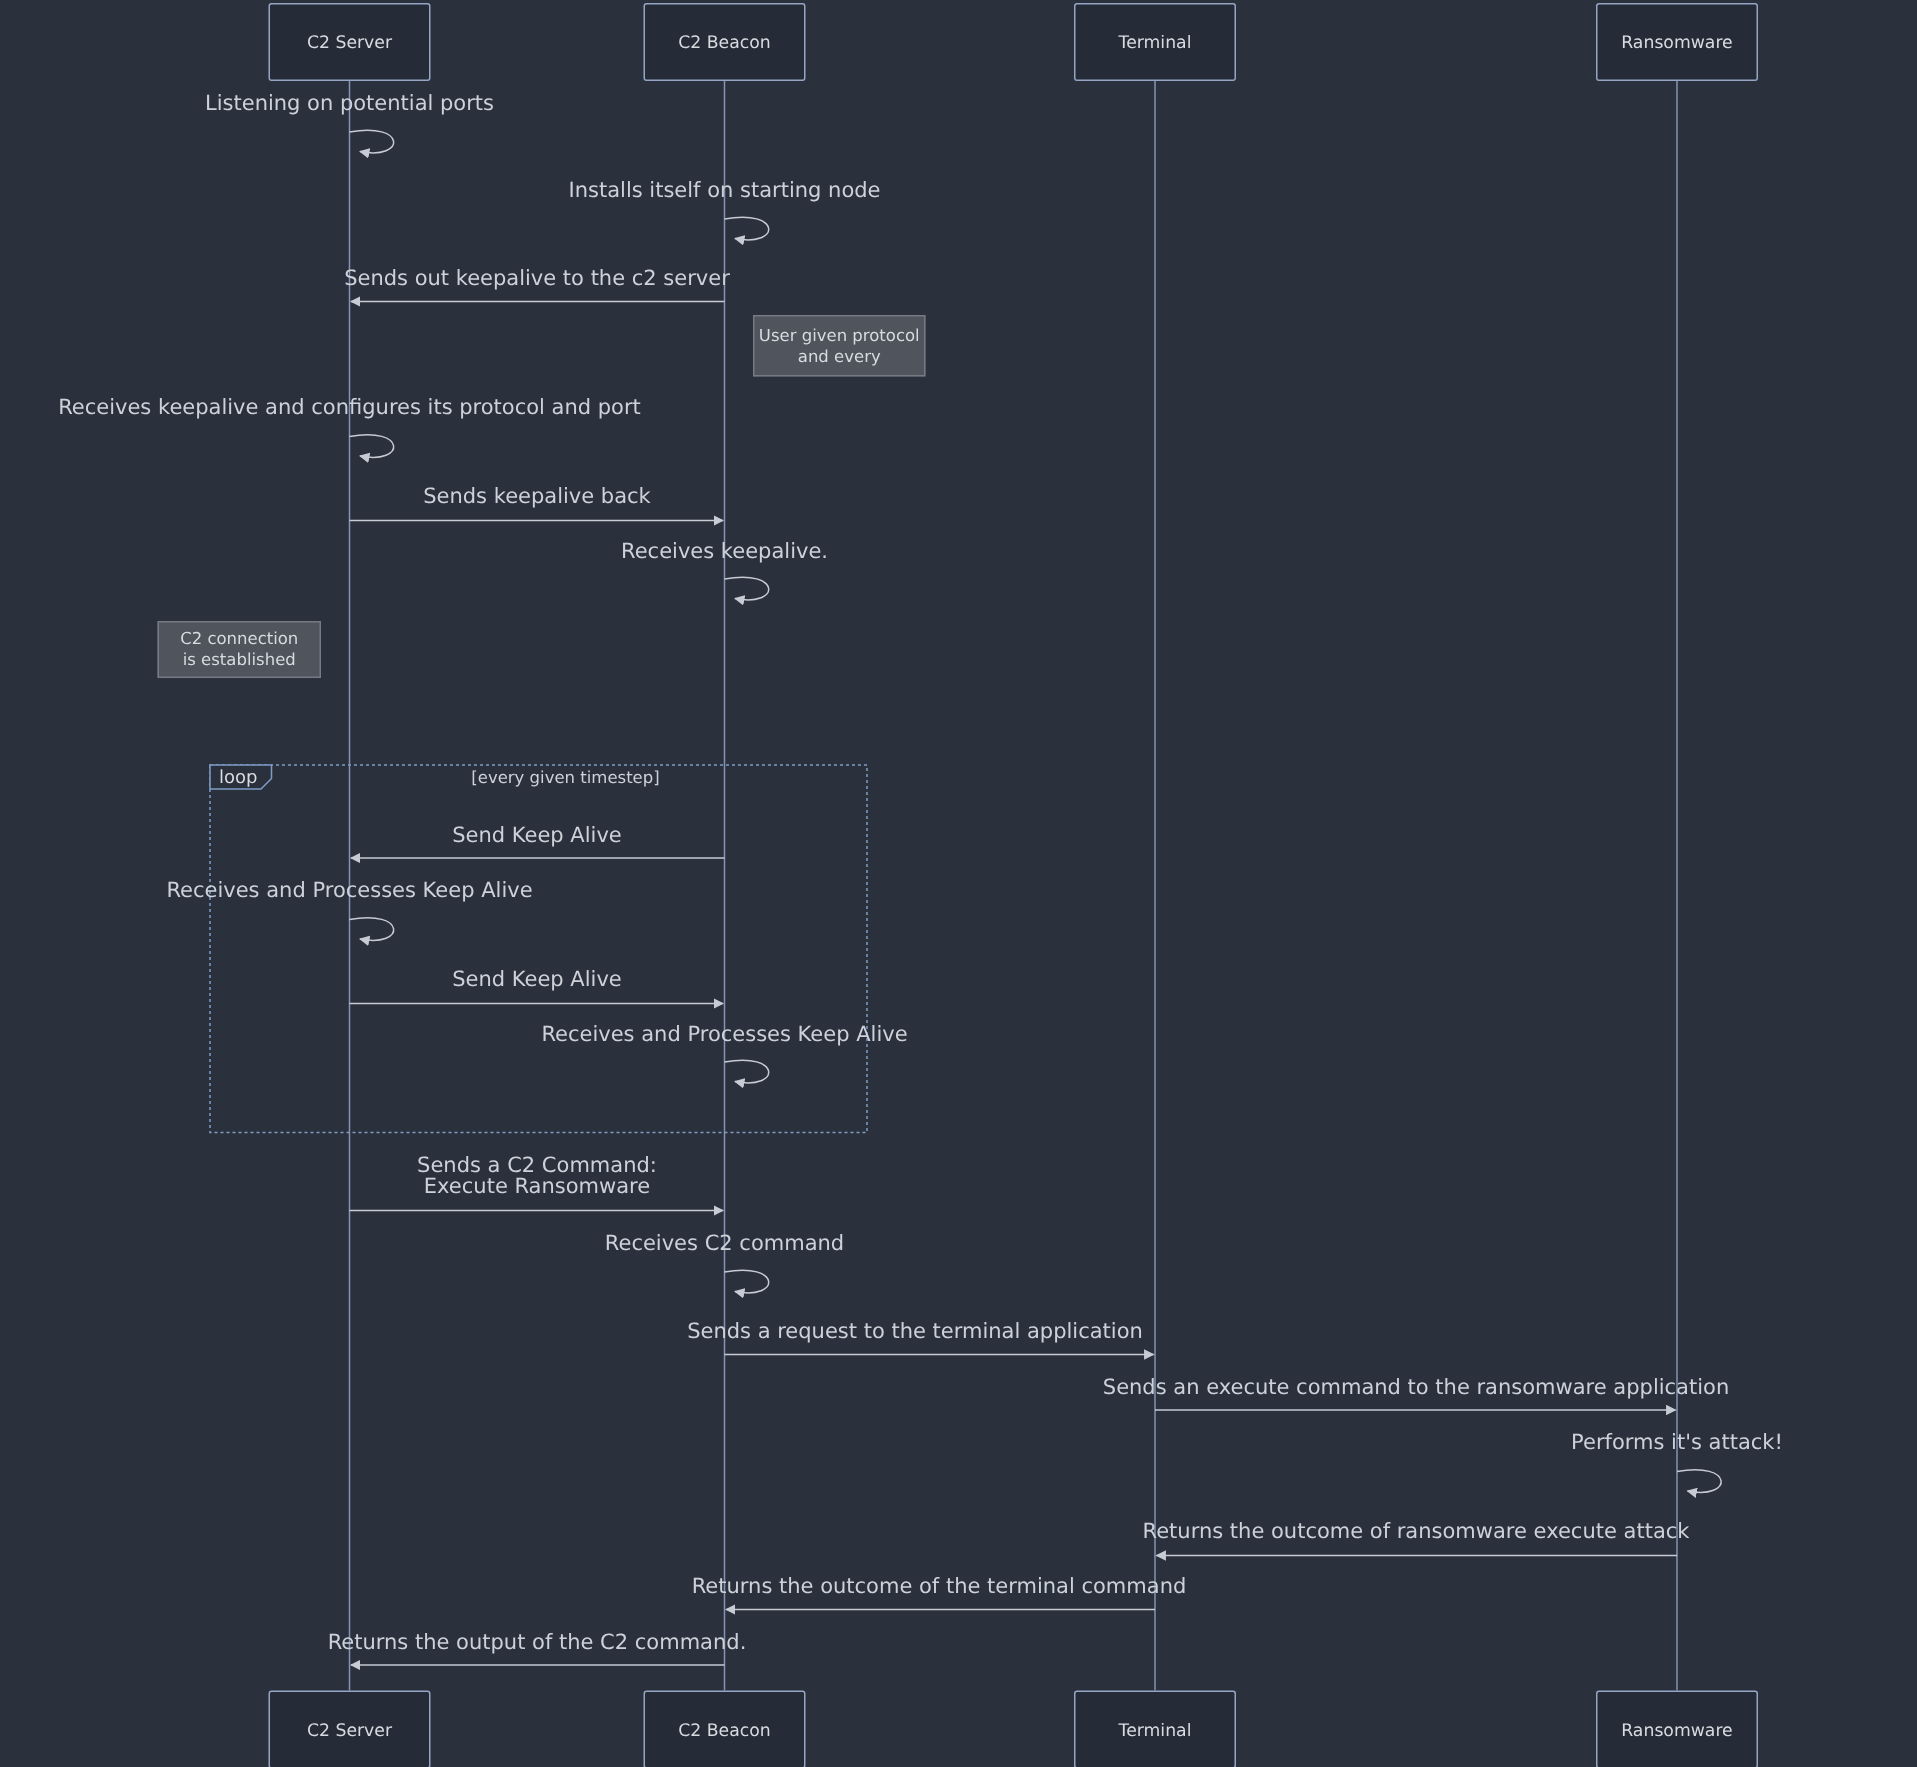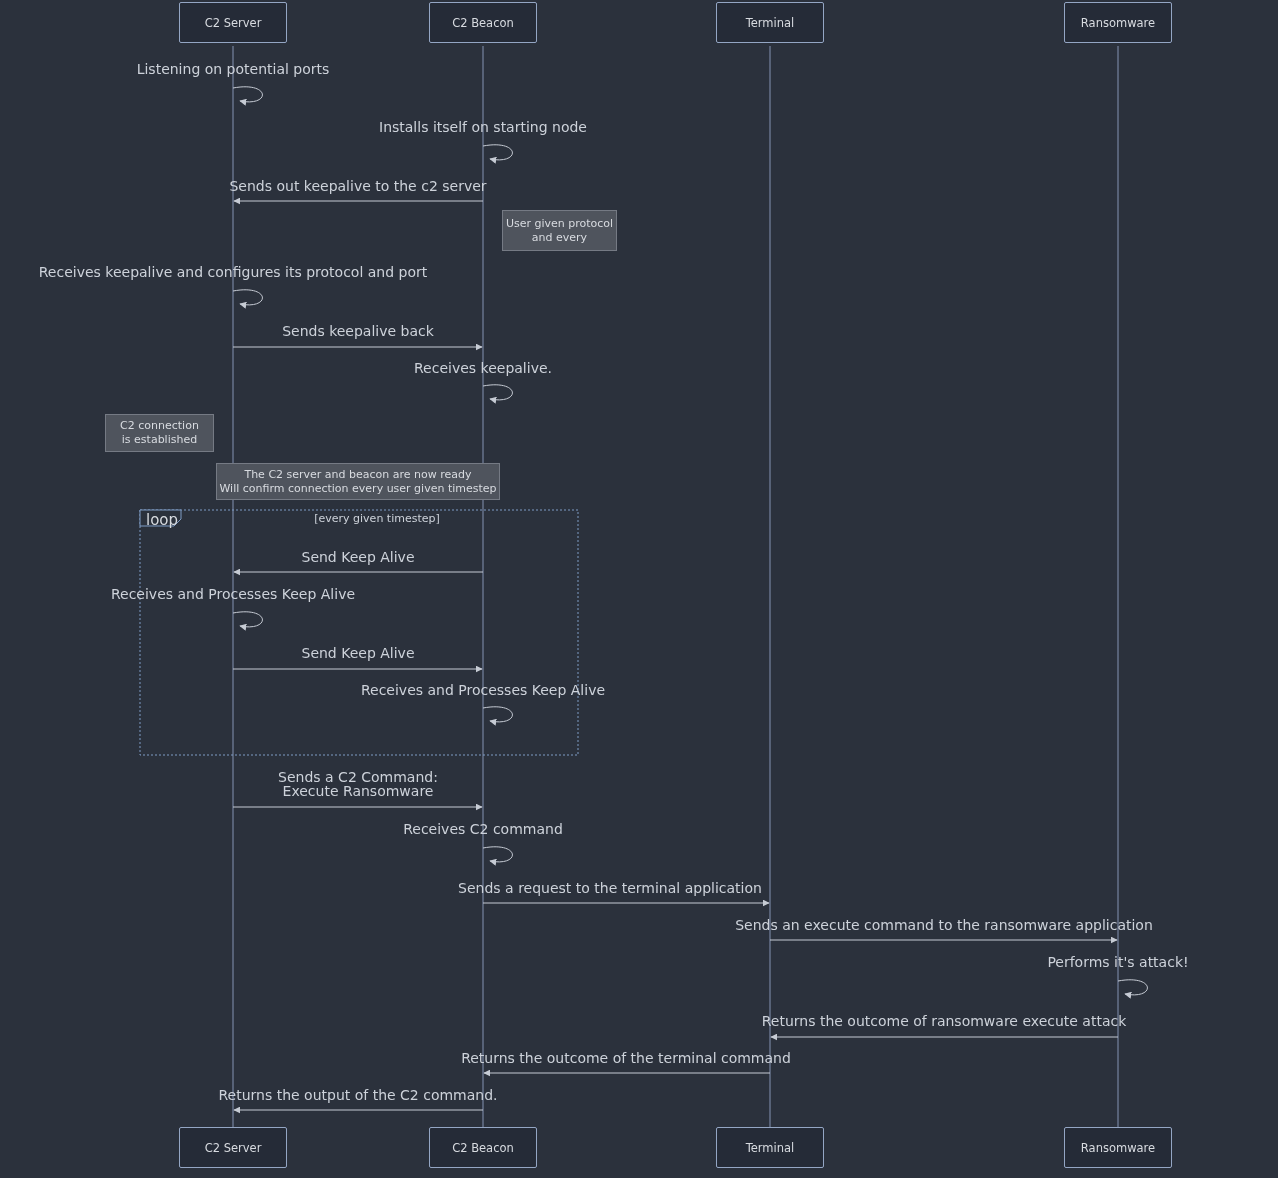--- a/index.html
+++ b/index.html
@@ -9,21 +9,21 @@
     height: 1178px;
     background: #2b313c;
     font-family: "DejaVu Sans", sans-serif;
     color: #cdd2da;
     overflow: hidden;
   }
   svg.layer { position: absolute; left: 0; top: 0; }
   .participant {
     position: absolute;
     width: 108px;
-    height: 41px;
+    height: 52px;
     background: #252b37;
     border: 1px solid #94a6c4;
     border-radius: 2px;
     display: flex;
     align-items: center;
     justify-content: center;
     font-size: 11.5px;
     color: #d8dbe0;
     box-sizing: border-box;
   }
@@ -47,21 +47,21 @@
     font-size: 11px;
     line-height: 14px;
     color: #d8dbe0;
     text-align: center;
     box-sizing: border-box;
   }
   .loop-label {
     position: absolute;
     left: 146px;
     top: 511px;
-    font-size: 15px;
+    font-size: 12px;
     color: #d8dbe0;
   }
   .loop-condition {
     position: absolute;
     transform: translateX(-50%);
     left: 377px;
     top: 512px;
     font-size: 11px;
     color: #cdd2da;
     white-space: nowrap;
@@ -156,21 +156,17 @@
   <div class="msg" style="left:358px; top:1088px;">Returns the output of the C2 command.</div>
 
   <div class="note" style="left:502px; top:210px; width:115px; height:41px;">
     <div>User given protocol</div>
     <div>and every</div>
   </div>
   <div class="note" style="left:105px; top:414px; width:109px; height:38px;text-align:center;">
     <div>C2 connection</div>
     <div>is established</div>
   </div>
-  <div class="note" style="left:216px; top:463px; width:284px; height:37px;">
-    <div>The C2 server and beacon are now ready</div>
-    <div>Will confirm connection every user given timestep</div>
-  </div>
 
   <div class="loop-label">loop</div>
   <div class="loop-condition">[every given timestep]</div>
 
 </div>
 
 </body></html>

